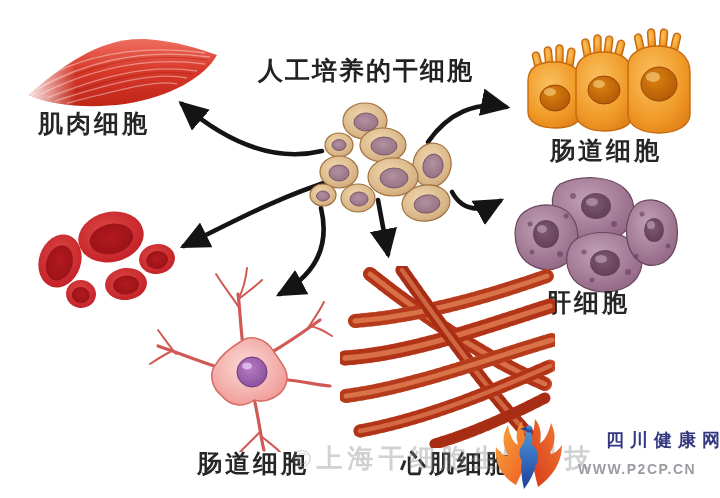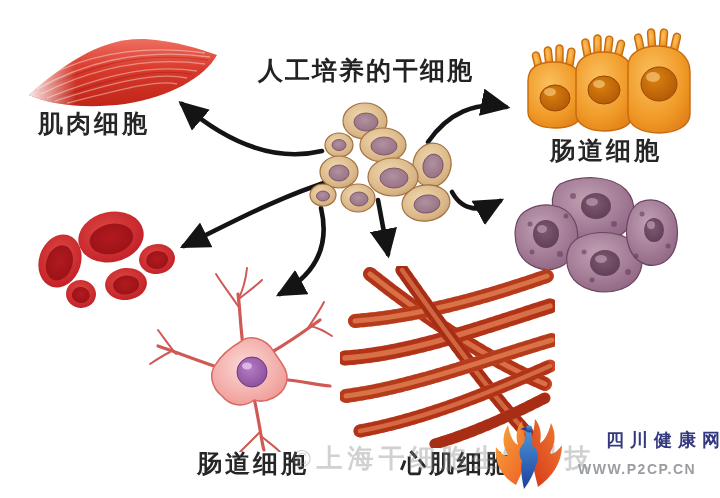--- a/index.html
+++ b/index.html
@@ -246,20 +246,21 @@
           <circle cx="24" cy="84" r="2.5"></circle>
         <circle cx="76" cy="84" r="2.5"></circle>
           <circle cx="120" cy="104" r="3"></circle>
           <circle cx="84" cy="112" r="2.5"></circle>
         <circle cx="134" cy="46" r="2.5"></circle>
           <circle cx="160" cy="78" r="2.5"></circle>
           <circle cx="128" cy="88" r="2.5"></circle>
       </g>
     </g>
   </svg>
+  <div id="label-liver" class="abs cell-label">肝细胞</div>
 
   <svg class="abs" width="188" height="192" viewBox="0 0 188 192" style="left:148px;top:260px">
     <defs>
       <radialGradient id="nrvG" cx="0.45" cy="0.42" r="0.9">
         <stop offset="0" stop-color="#fbdad6"></stop>
         <stop offset="0.55" stop-color="#f2a8a4"></stop>
         <stop offset="1" stop-color="#e27b78"></stop>
       </radialGradient>
       <radialGradient id="nrvN" cx="0.42" cy="0.38" r="0.9">
         <stop offset="0" stop-color="#b57cc4"></stop>

